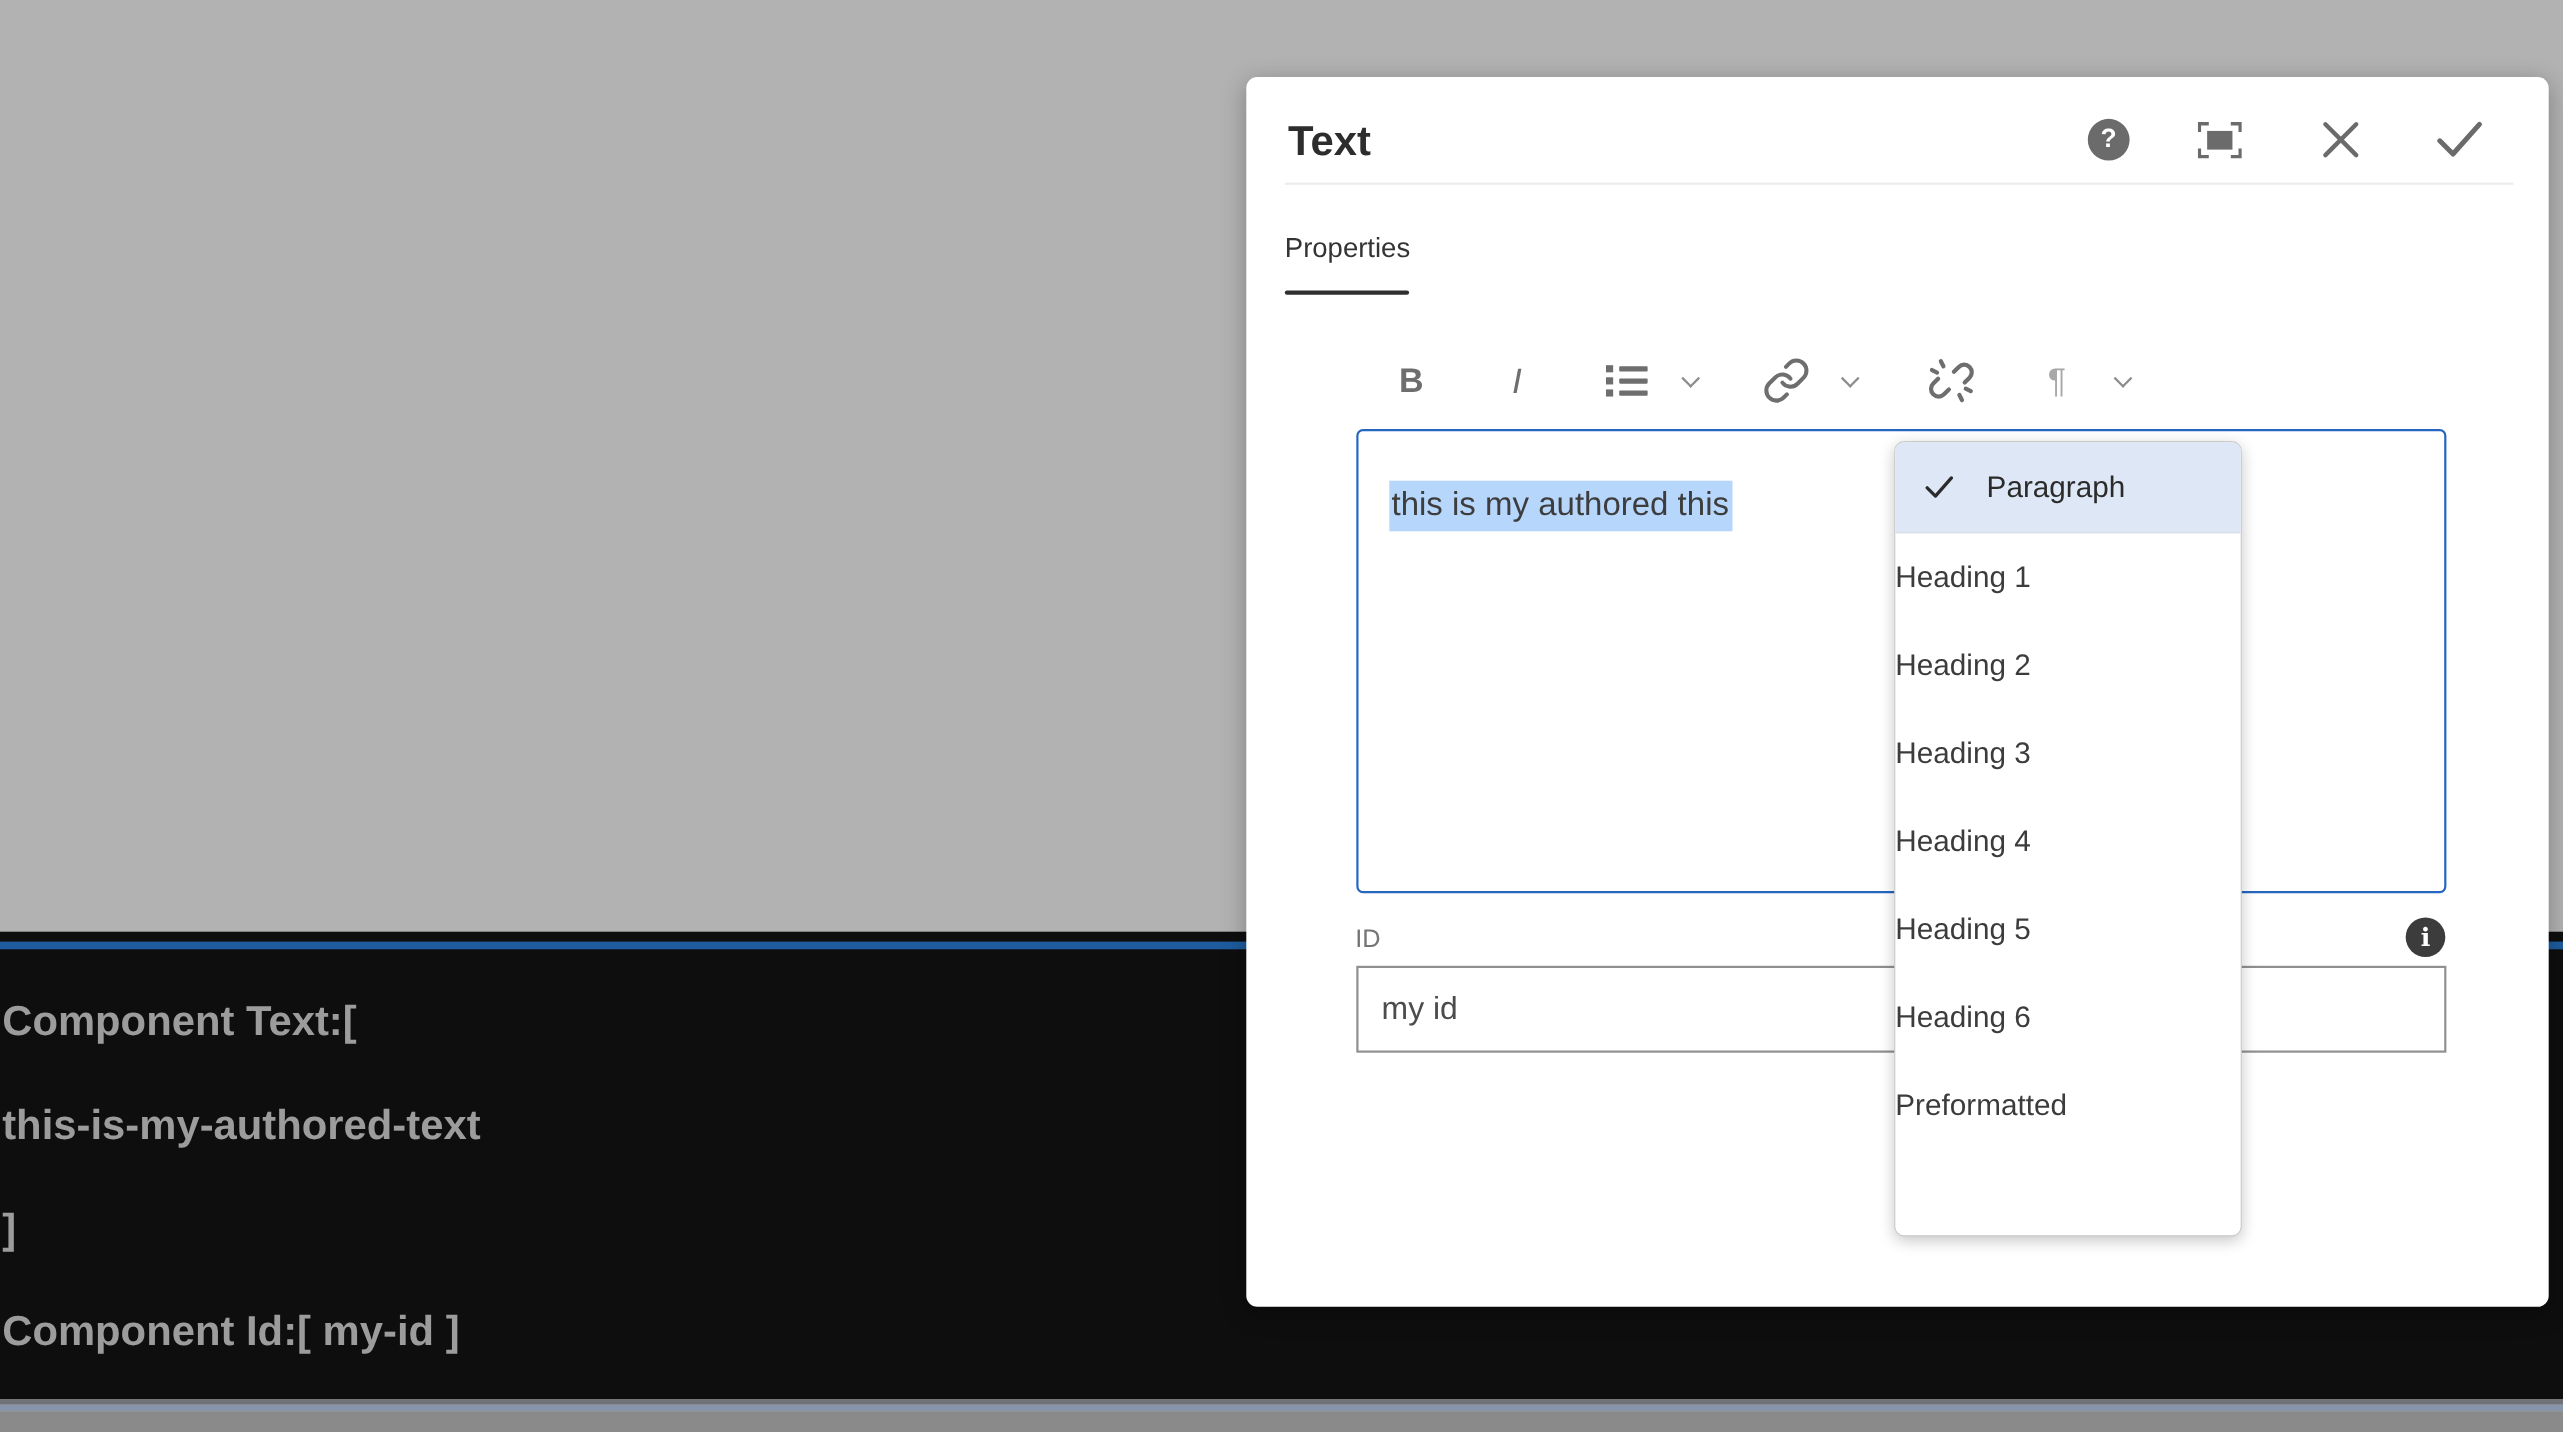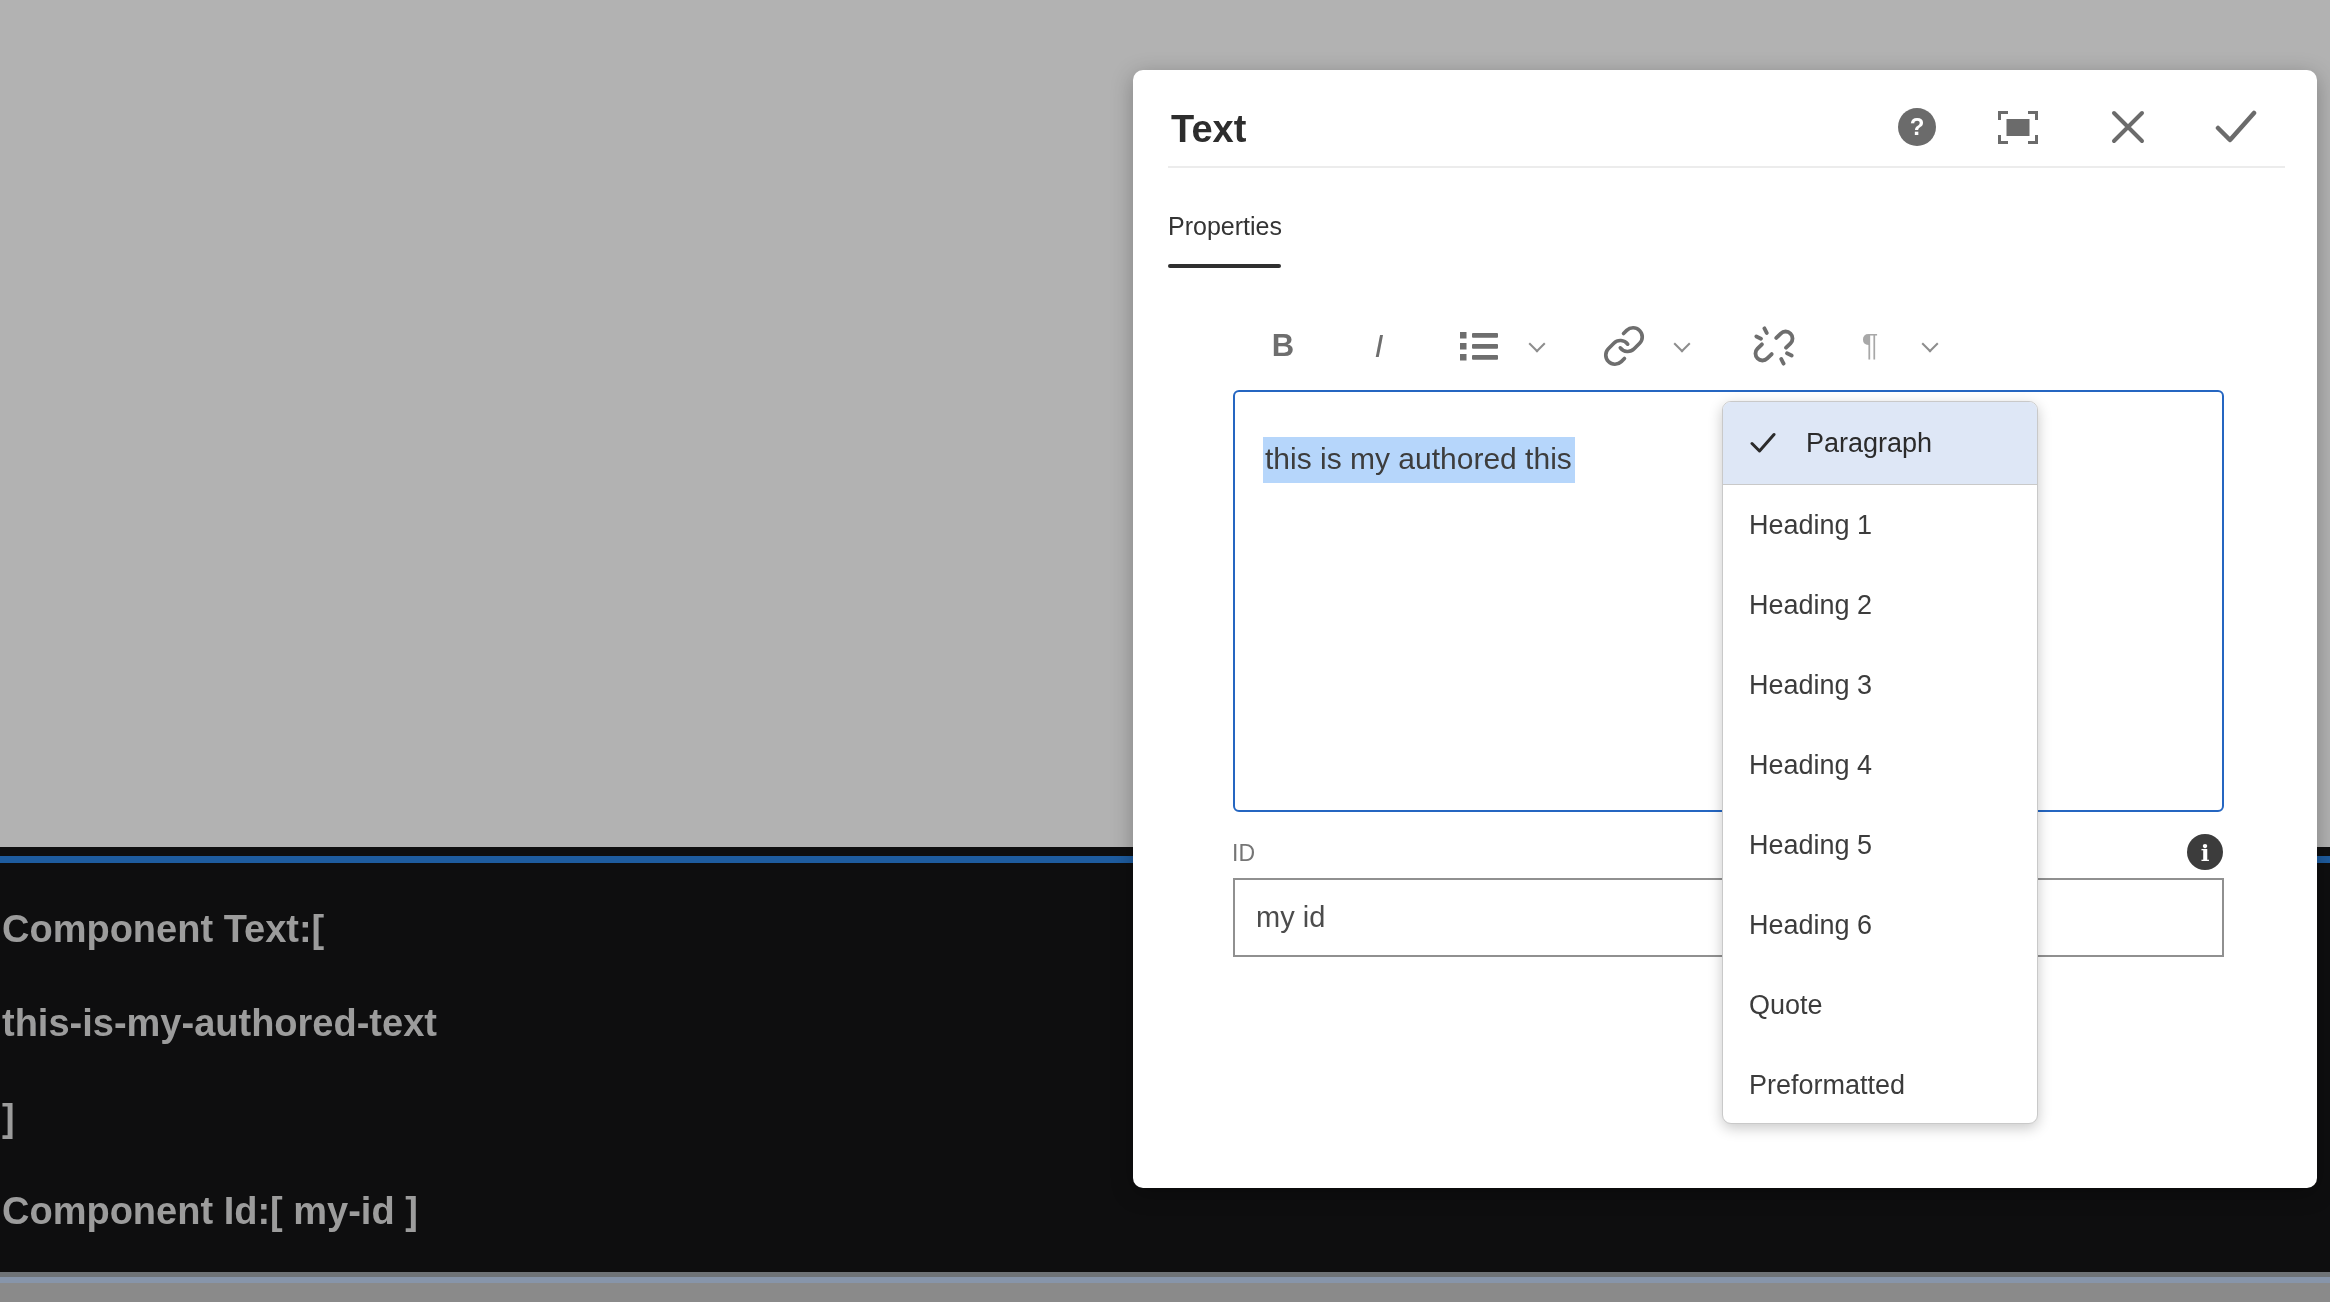--- a/index.html
+++ b/index.html
@@ -63,21 +63,21 @@
             border:2px solid #909090;background:#ffffff;display:flex;align-items:center;}
   .id-value{margin-left:21px;font-size:29px;color:#4c4c4c;}
 
   
   .dropdown{position:absolute;left:589px;top:331px;width:316px;height:723px;box-sizing:border-box;background:#ffffff;
             border:1px solid #c9c9c9;border-radius:9px;box-shadow:0 4px 14px rgba(0,0,0,.22);z-index:30;}
   .dd-selected{height:82px;background:#dee7f6;border-bottom:1px solid #c9c9c9;border-radius:8px 8px 0 0;
                display:flex;align-items:center;cursor:pointer;}
   .dd-check{margin-left:27px;}
   .dd-selected-label{margin-left:30px;font-size:27px;color:#2b2b2b;}
-  .dd-item{height:80px;display:flex;align-items:center;padding-left:26px;font-size:27px;color:#3c3c3c;cursor:pointer;}
+  .dd-item{height:80px;display:flex;align-items:center;font-size:27px;color:#3c3c3c;cursor:pointer;}
 
   svg{display:block;}
 </style>
 </head>
 <body>
 
 <div class="screen">
 
   <div class="bg-black">
     <div class="bg-blue-line"></div>
@@ -173,18 +173,17 @@
           <path d="M2 11.5l7.5 7.5L24 2.5" fill="none" stroke="#2b2b2b" stroke-width="3" stroke-linecap="round" stroke-linejoin="round"></path>
         </svg>
         <span class="dd-selected-label">Paragraph</span>
       </div>
       <div class="dd-item">Heading 1</div>
       <div class="dd-item">Heading 2</div>
       <div class="dd-item">Heading 3</div>
       <div class="dd-item">Heading 4</div>
       <div class="dd-item">Heading 5</div>
       <div class="dd-item">Heading 6</div>
-      <div class="dd-item">Quote</div>
       <div class="dd-item">Preformatted</div>
     </div>
 
   </div>
 </div>
 
 </body></html>

